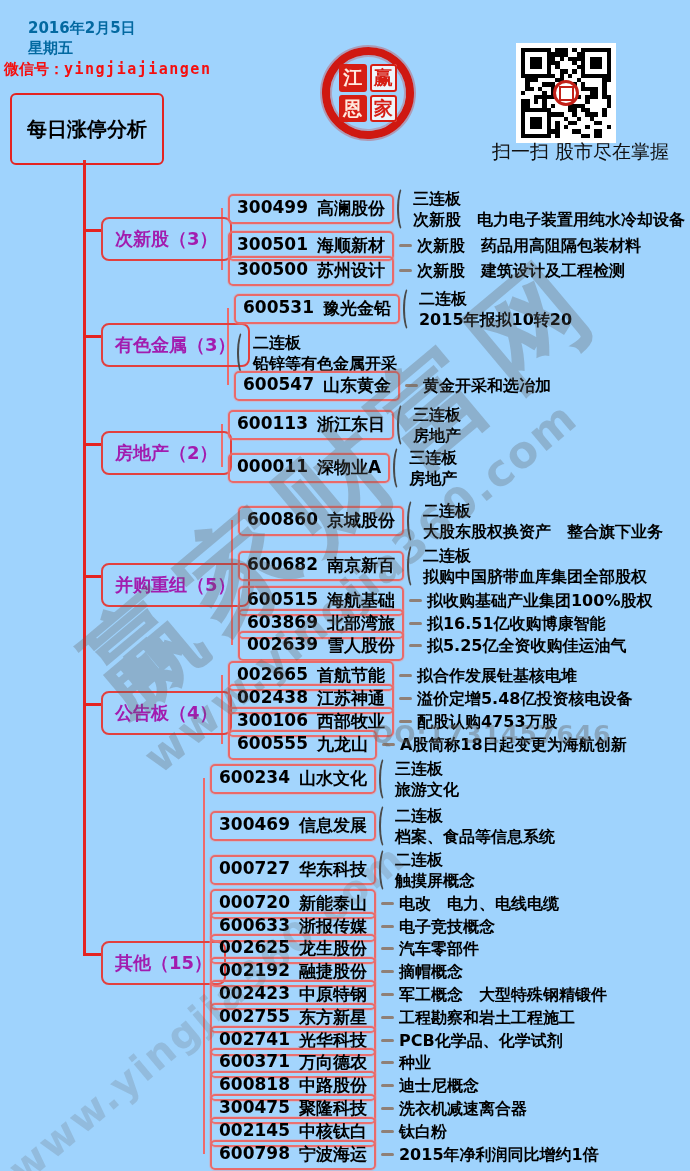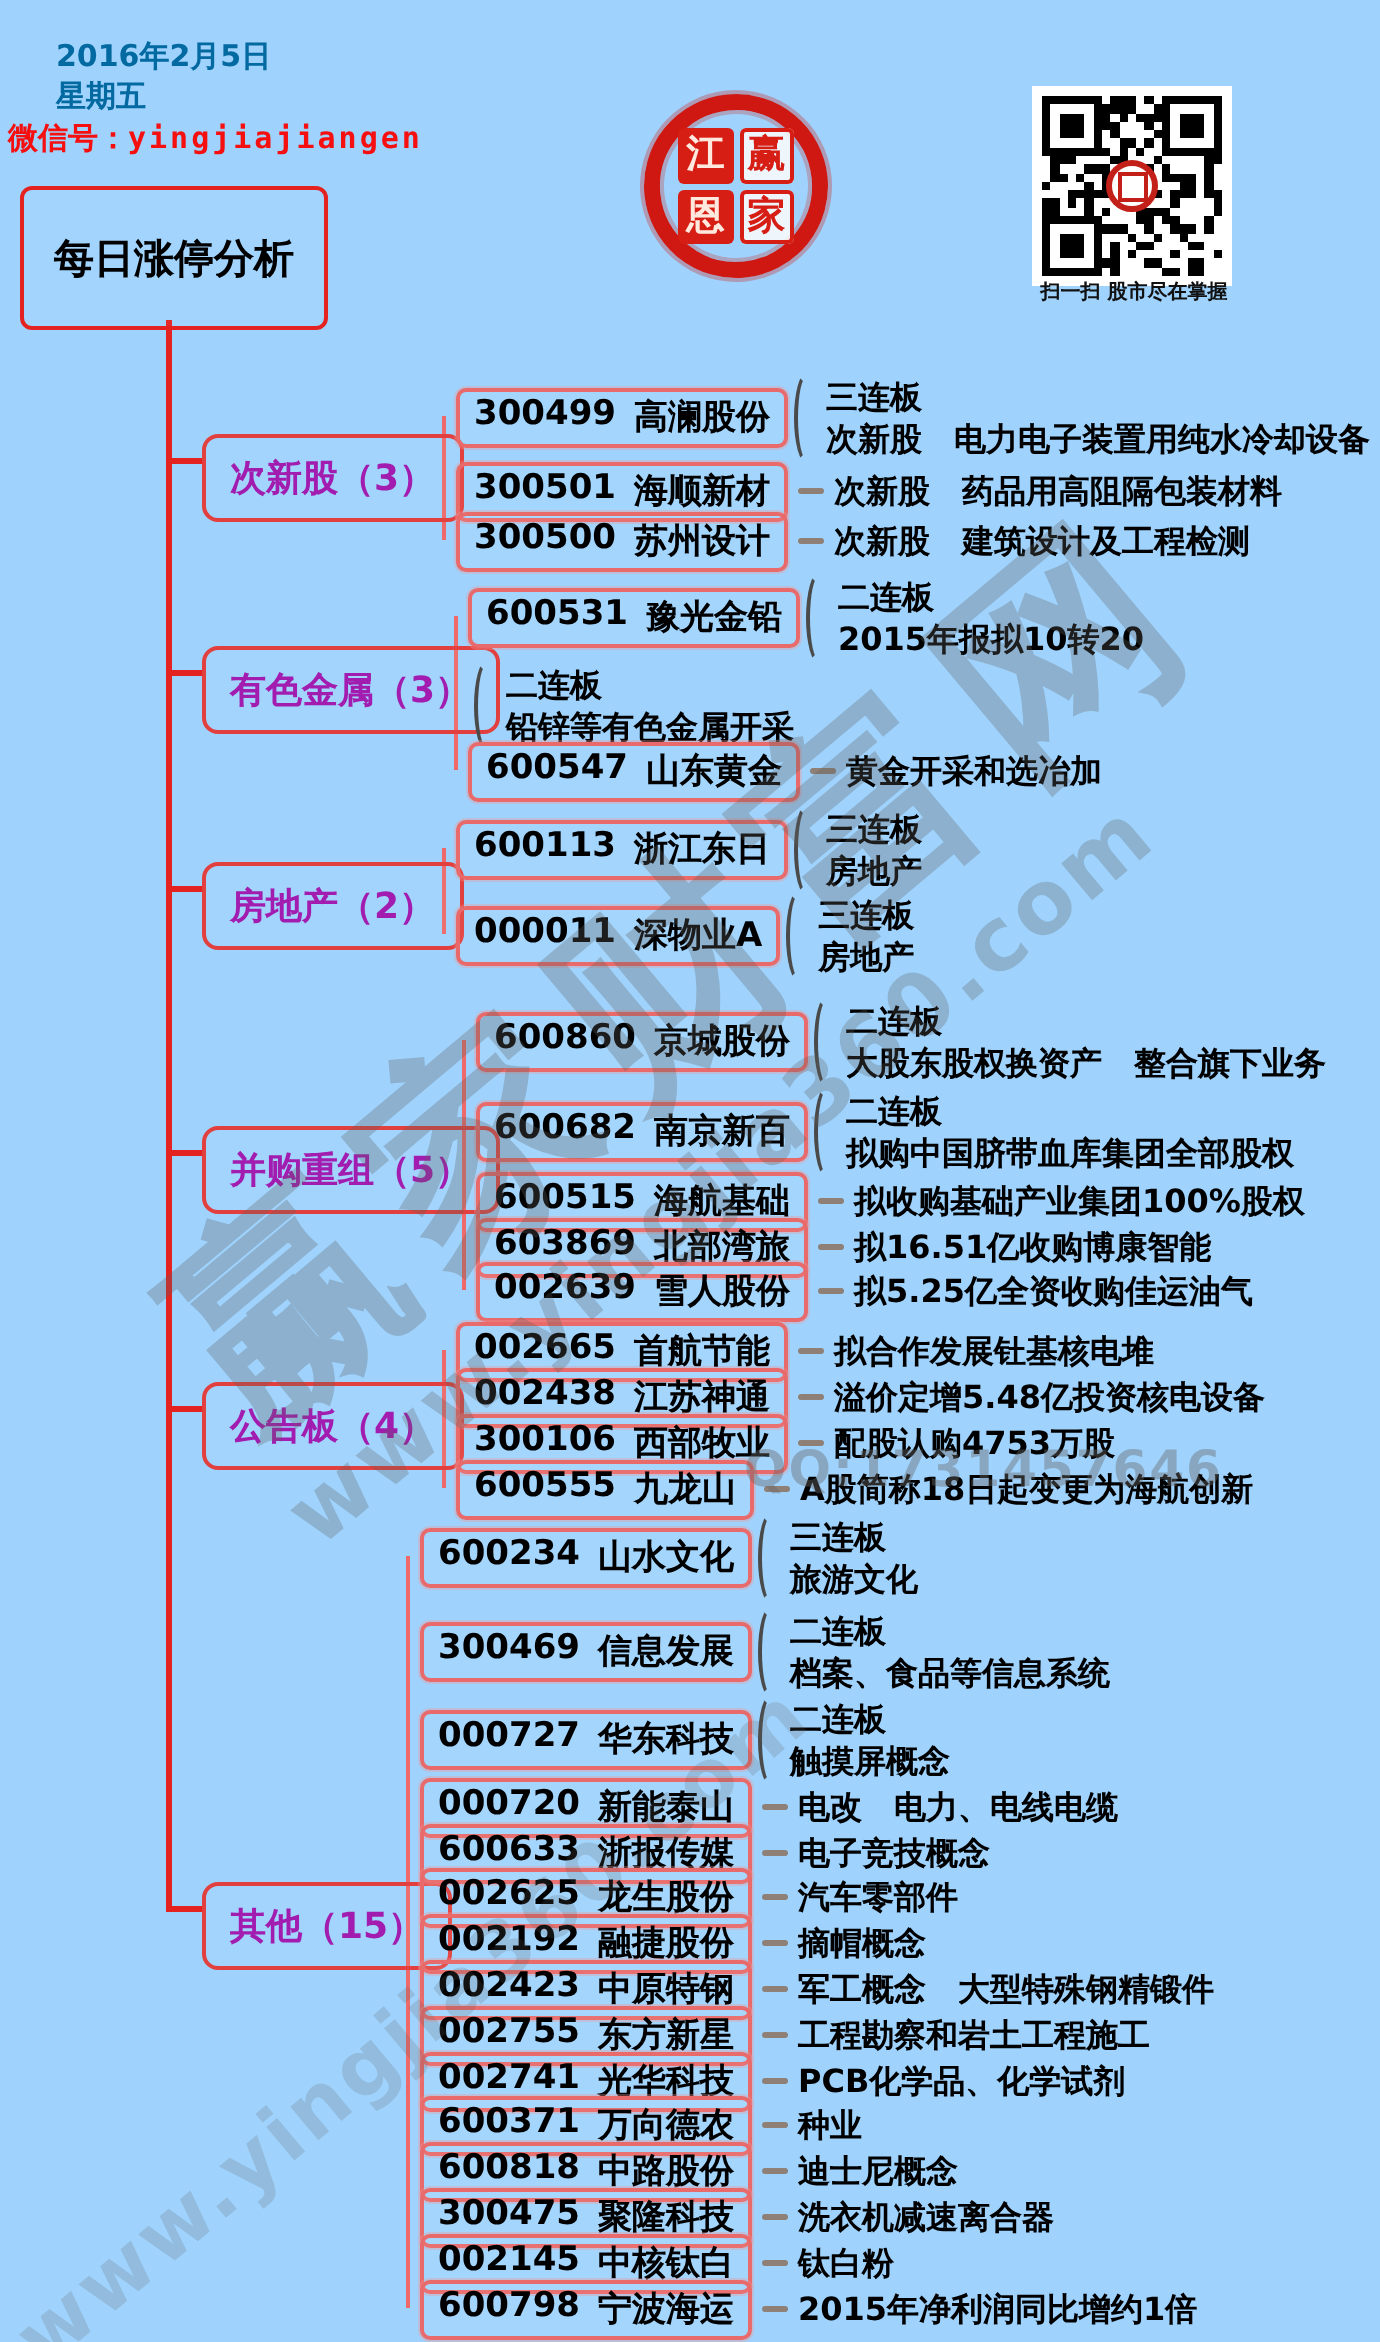--- a/index.html
+++ b/index.html
@@ -21,22 +21,22 @@
   .seal-sq.outline{background:rgba(255,252,250,.82);color:#d61e14;box-shadow:inset 0 0 0 2px #d61e14;}
 
   .qr{position:absolute;left:516px;top:43px;width:100px;height:100px;background:#fff;
     box-sizing:border-box;padding:5px;z-index:3;}
   #qr-grid{display:grid;grid-template-columns:repeat(21,1fr);grid-template-rows:repeat(21,1fr);width:90px;height:90px;}
   #qr-grid .qc{background:#000;}
   #qr-grid .qw{background:#fff;}
   .qr-seal{position:absolute;left:37px;top:37px;width:26px;height:26px;border-radius:50%;
     background:#fff;border:3px solid #c22018;box-sizing:border-box;display:flex;align-items:center;justify-content:center;}
   .qr-seal-inner{width:11px;height:11px;border:2px solid #c22018;}
-  .qr-caption{position:absolute;left:492px;top:139px;width:150px;text-align:center;
-    font-size:10px;font-weight:700;color:#111;white-space:nowrap;z-index:3;}
+  .qr-caption{position:absolute;left:492px;top:139px;width:150px;text-align:left;
+    font-size:19px;font-weight:400;color:#111;white-space:nowrap;z-index:3;}
 
   
   .root-box{position:absolute;left:10px;top:93px;width:150px;height:68px;border:2.5px solid #e42321;
     border-radius:6px;display:flex;align-items:center;justify-content:center;
     font-size:20px;font-weight:700;color:#000;z-index:2;background:rgba(255,255,255,0.04);}
 
   
   .trunk{position:absolute;left:83px;top:160px;width:3px;height:796px;background:#e42321;z-index:1;}
   .cstub{position:absolute;left:86px;width:16px;height:3px;background:#e42321;z-index:1;}
   .vbranch{position:absolute;width:2px;background:#ee6a6a;z-index:1;}

